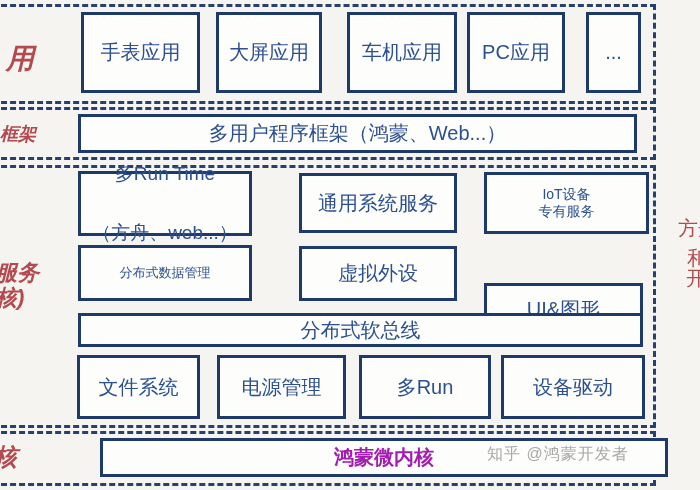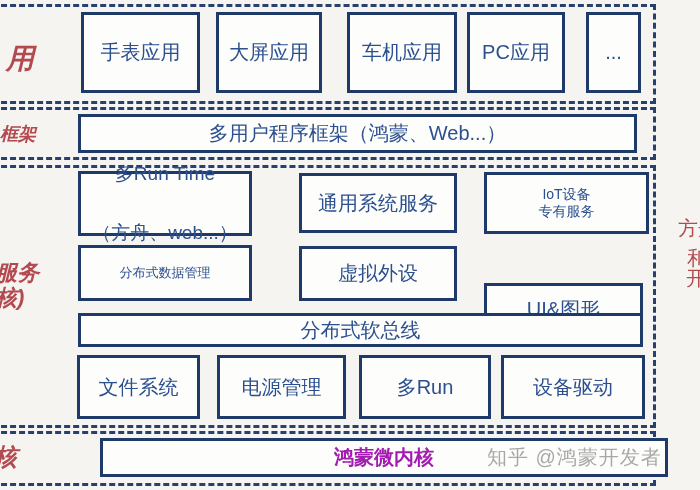--- a/index.html
+++ b/index.html
@@ -69,21 +69,21 @@
 
   
   .side-red{position:absolute;color:#b24a50;font-size:20px;white-space:nowrap;}
   .sn1{left:678px;top:215px;}
   .sn2{left:687px;top:245px;}
   .sn3{left:686px;top:265px;}
 
   .watermark{
     position:absolute;
     left:487px;top:444px;
-    font-size:20px;
+    font-size:16px;
     color:#a8a8a8;
     letter-spacing:1px;
     white-space:nowrap;
   }
 </style>
 </head>
 <body>
 
 <div class="page">
 

